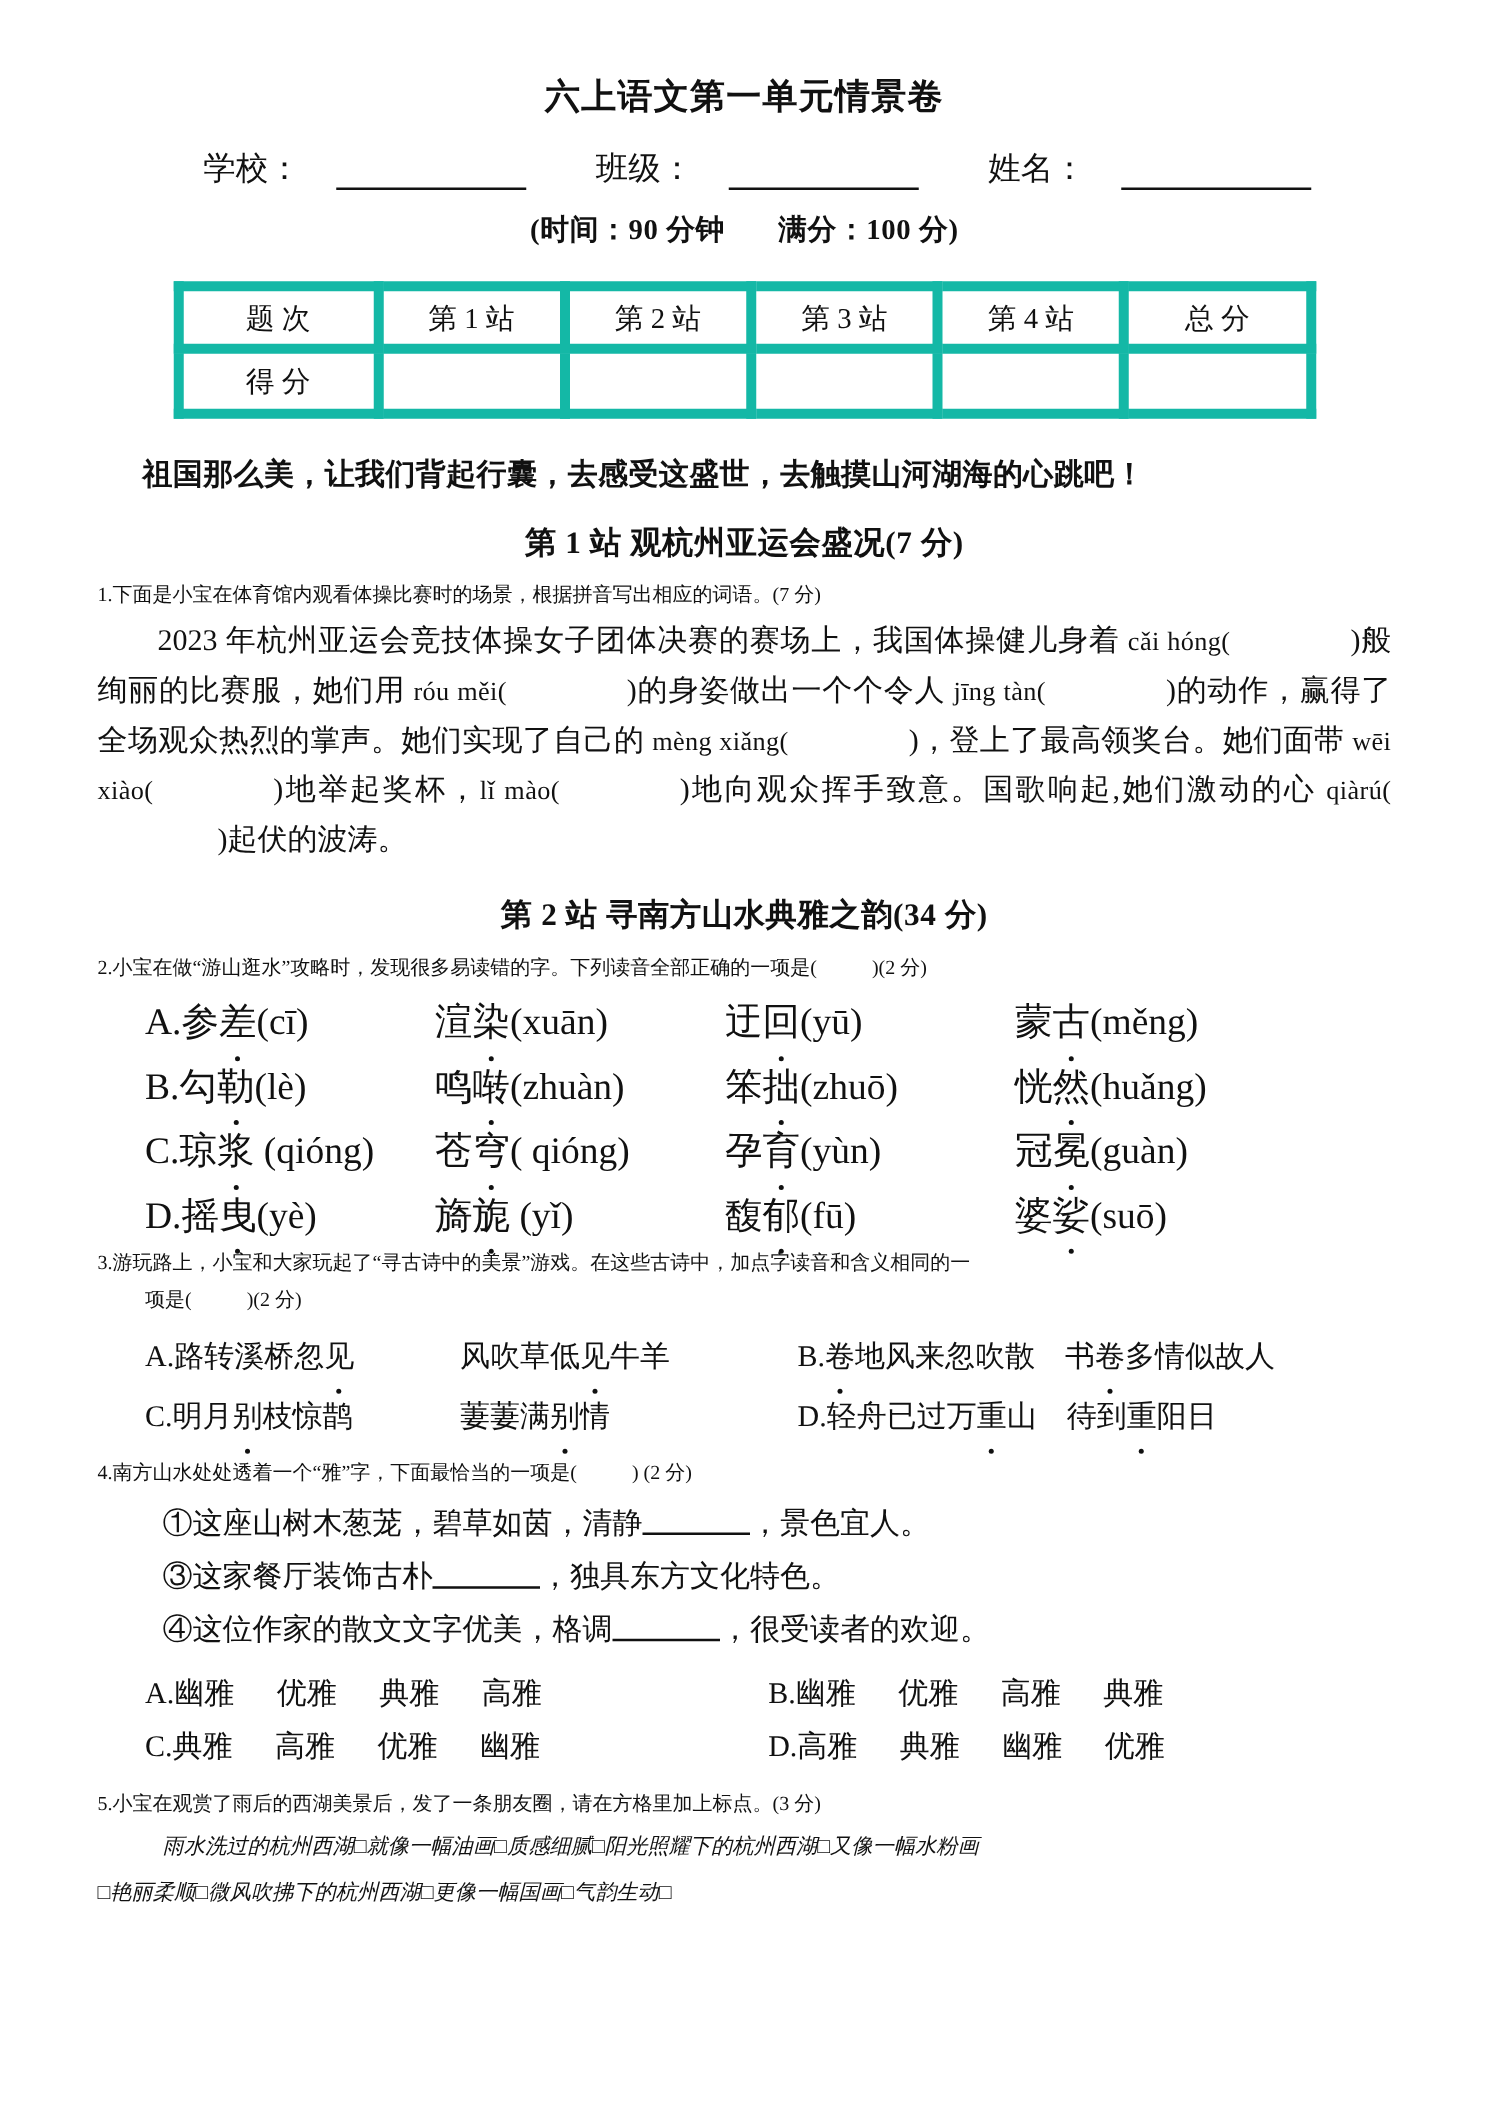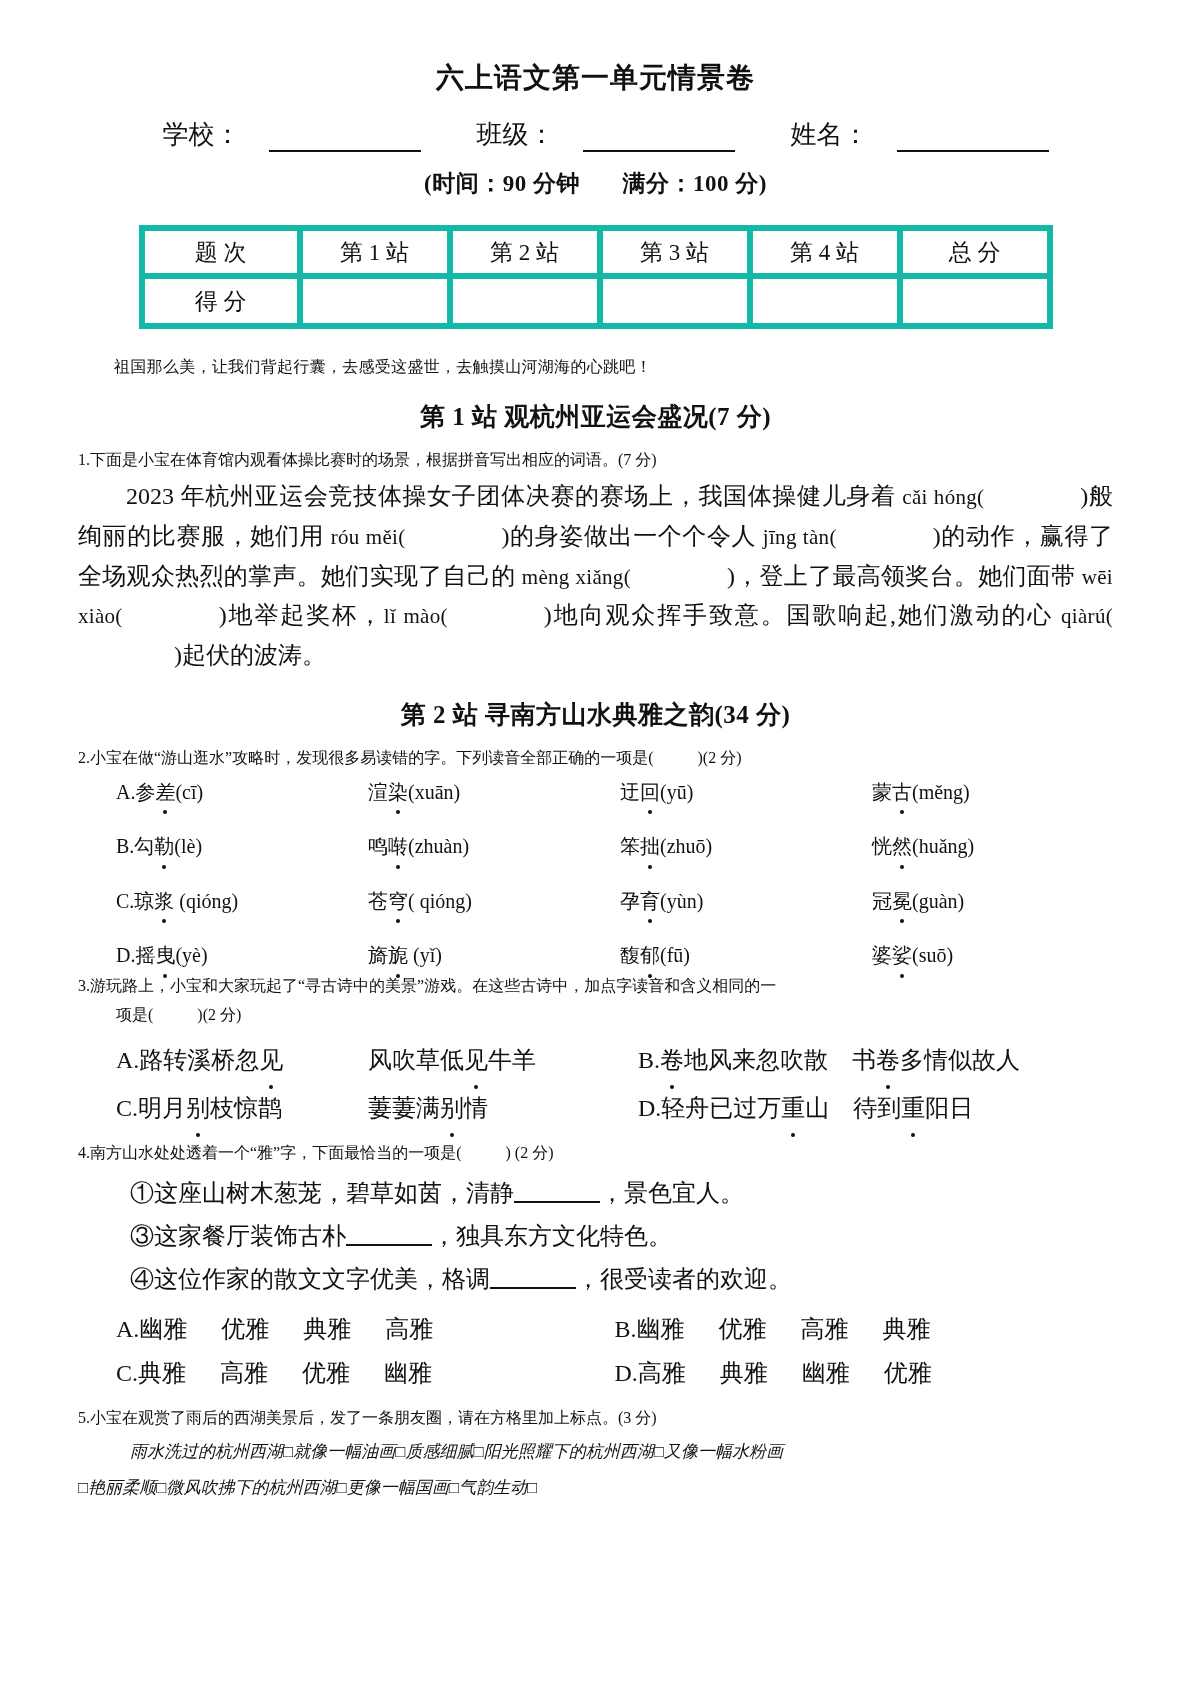--- a/index.html
+++ b/index.html
@@ -64,32 +64,32 @@
   }
   .exam-meta .gap { display: inline-block; width: 30px; }
   
   .score-table {
     width: 914px;
     margin: 26px auto 0 auto;
     border-collapse: collapse;
     table-layout: fixed;
   }
   .score-table td {
-    border: 6px solid #14b8a6;
+    border: 8px solid #14b8a6;
     height: 38px;
     text-align: center;
     font-size: 23px;
     padding: 2px 0;
   }
   .score-table td.first-col { width: 152px; }
   .score-table tr.row-scores td { height: 40px; }
   
   .lead-sentence {
-    font-size: 16px;
-    font-weight: normal;
+    font-size: 24px;
+    font-weight: bold;
     margin: 28px 0 0 0;
     padding-left: 36px;
     letter-spacing: 0.3px;
   }
   
   .station-heading {
     text-align: center;
     font-size: 25px;
     font-weight: bold;
     margin: 22px 0 14px 0;
@@ -114,25 +114,24 @@
     font-family: "Liberation Serif", "DejaVu Serif", serif;
     font-size: 21px;
     letter-spacing: 0.3px;
   }
   .fill-gap { display: inline-block; width: 96px; }
   .paren-blank { display: inline-block; width: 44px; }
   
   .opt-grid {
     display: grid;
     grid-template-columns: 232px 232px 232px 232px;
-    font-size: 20px;
+    font-size: 30px;
     line-height: 1.72;
     padding-left: 38px;
     margin-top: 4px;
-    gap: 20px;
   }
   .opt-grid .cell { white-space: nowrap; }
   .dotted {
     position: relative;
     display: inline-block;
   }
   .dotted::after {
     content: "";
     position: absolute;
     left: 50%;

